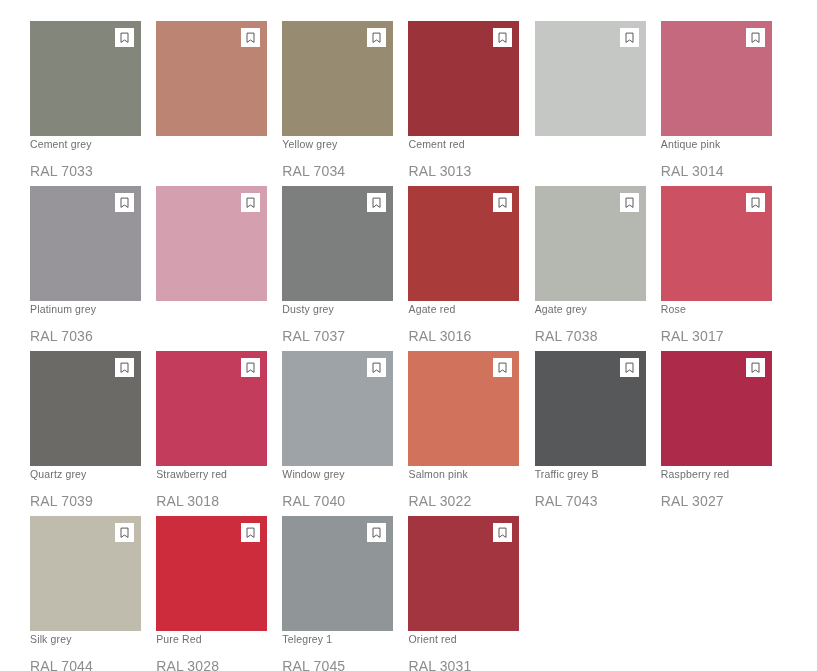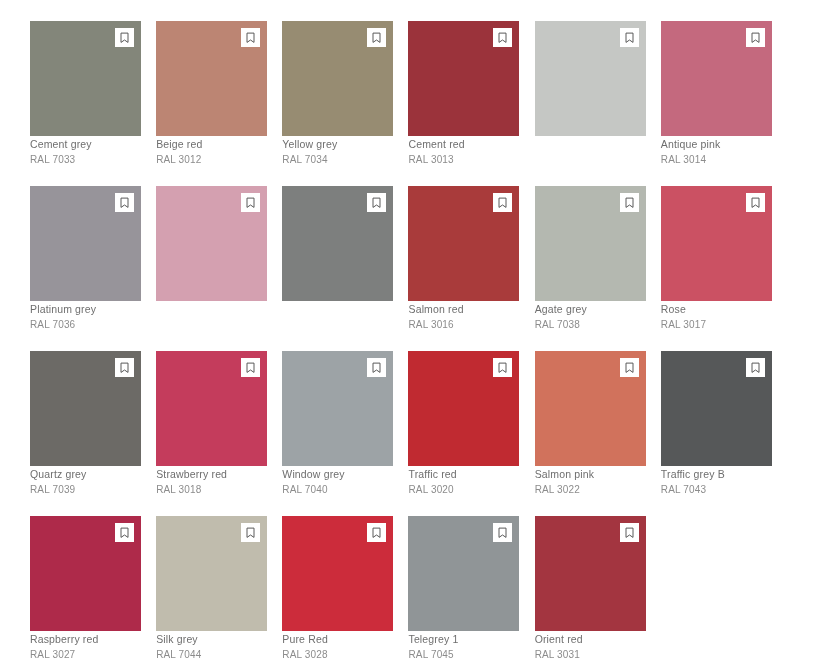--- a/index.html
+++ b/index.html
@@ -63,25 +63,25 @@
 
   .swatch-name {
     font-size: 10.5px;
     line-height: 14px;
     color: #6e6e6e;
     letter-spacing: 0.15px;
     white-space: nowrap;
   }
 
   .swatch-code {
-    font-size: 10px;
+    font-size: 14px;
     line-height: 14px;
     color: #8c8c8c;
     letter-spacing: 0.15px;
-    margin-top: 2px;
+    margin-top: 13px;
     white-space: nowrap;
   }
 </style>
 </head>
 <body>
 
 <div id="swatch-grid">
     <div class="swatch-card">
       <div class="swatch-chip" style="background: rgb(131, 134, 122);">
         <button class="bookmark-btn">
@@ -100,24 +100,20 @@
     <div class="swatch-card">
       <div class="swatch-chip" style="background: rgb(188, 133, 115);">
         <button class="bookmark-btn">
           <span>
             <svg width="11" height="12" viewBox="0 0 11 12" fill="none" xmlns="http://www.w3.org/2000/svg">
               <path d="M2 1.1h7v9.3L5.5 8 2 10.4V1.1z" stroke="#5a5a5a" stroke-width="1" fill="none" stroke-linejoin="round"></path>
             </svg>
           </span>
         </button>
       </div>
-      <div class="swatch-meta">
-        <div class="swatch-name">Beige red</div>
-        <div class="swatch-code">RAL 3012</div>
-      </div>
     </div>
     <div class="swatch-card">
       <div class="swatch-chip" style="background: rgb(151, 140, 114);">
         <button class="bookmark-btn">
           <span>
             <svg width="11" height="12" viewBox="0 0 11 12" fill="none" xmlns="http://www.w3.org/2000/svg">
               <path d="M2 1.1h7v9.3L5.5 8 2 10.4V1.1z" stroke="#5a5a5a" stroke-width="1" fill="none" stroke-linejoin="round"></path>
             </svg>
           </span>
         </button>
@@ -197,33 +193,37 @@
     <div class="swatch-card">
       <div class="swatch-chip" style="background: rgb(125, 127, 126);">
         <button class="bookmark-btn">
           <span>
             <svg width="11" height="12" viewBox="0 0 11 12" fill="none" xmlns="http://www.w3.org/2000/svg">
               <path d="M2 1.1h7v9.3L5.5 8 2 10.4V1.1z" stroke="#5a5a5a" stroke-width="1" fill="none" stroke-linejoin="round"></path>
             </svg>
           </span>
         </button>
       </div>
+      <div class="swatch-meta">
+        <div class="swatch-name">Dusty grey</div>
+        <div class="swatch-code">RAL 7037</div>
+      </div>
     </div>
     <div class="swatch-card">
       <div class="swatch-chip" style="background: rgb(169, 59, 59);">
         <button class="bookmark-btn">
           <span>
             <svg width="11" height="12" viewBox="0 0 11 12" fill="none" xmlns="http://www.w3.org/2000/svg">
               <path d="M2 1.1h7v9.3L5.5 8 2 10.4V1.1z" stroke="#5a5a5a" stroke-width="1" fill="none" stroke-linejoin="round"></path>
             </svg>
           </span>
         </button>
       </div>
       <div class="swatch-meta">
-        <div class="swatch-name">Salmon red</div>
+        <div class="swatch-name">Agate red</div>
         <div class="swatch-code">RAL 3016</div>
       </div>
     </div>
     <div class="swatch-card">
       <div class="swatch-chip" style="background: rgb(180, 184, 176);">
         <button class="bookmark-btn">
           <span>
             <svg width="11" height="12" viewBox="0 0 11 12" fill="none" xmlns="http://www.w3.org/2000/svg">
               <path d="M2 1.1h7v9.3L5.5 8 2 10.4V1.1z" stroke="#5a5a5a" stroke-width="1" fill="none" stroke-linejoin="round"></path>
             </svg>
@@ -289,35 +289,20 @@
             </svg>
           </span>
         </button>
       </div>
       <div class="swatch-meta">
         <div class="swatch-name">Window grey</div>
         <div class="swatch-code">RAL 7040</div>
       </div>
     </div>
     <div class="swatch-card">
-      <div class="swatch-chip" style="background: rgb(192, 42, 49);">
-        <button class="bookmark-btn">
-          <span>
-            <svg width="11" height="12" viewBox="0 0 11 12" fill="none" xmlns="http://www.w3.org/2000/svg">
-              <path d="M2 1.1h7v9.3L5.5 8 2 10.4V1.1z" stroke="#5a5a5a" stroke-width="1" fill="none" stroke-linejoin="round"></path>
-            </svg>
-          </span>
-        </button>
-      </div>
-      <div class="swatch-meta">
-        <div class="swatch-name">Traffic red</div>
-        <div class="swatch-code">RAL 3020</div>
-      </div>
-    </div>
-    <div class="swatch-card">
       <div class="swatch-chip" style="background: rgb(209, 114, 92);">
         <button class="bookmark-btn">
           <span>
             <svg width="11" height="12" viewBox="0 0 11 12" fill="none" xmlns="http://www.w3.org/2000/svg">
               <path d="M2 1.1h7v9.3L5.5 8 2 10.4V1.1z" stroke="#5a5a5a" stroke-width="1" fill="none" stroke-linejoin="round"></path>
             </svg>
           </span>
         </button>
       </div>
       <div class="swatch-meta">

